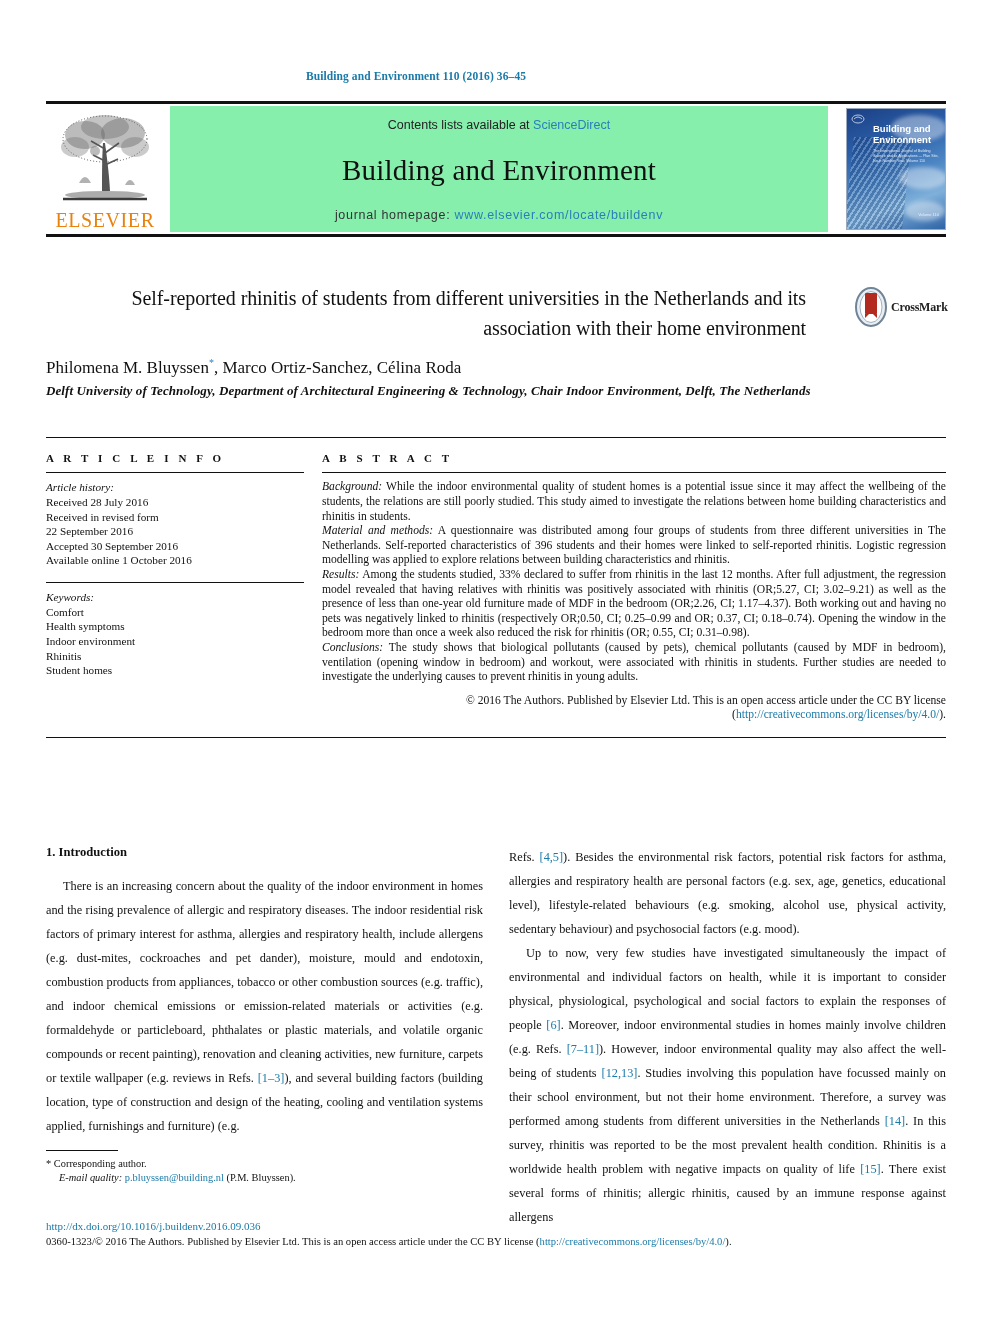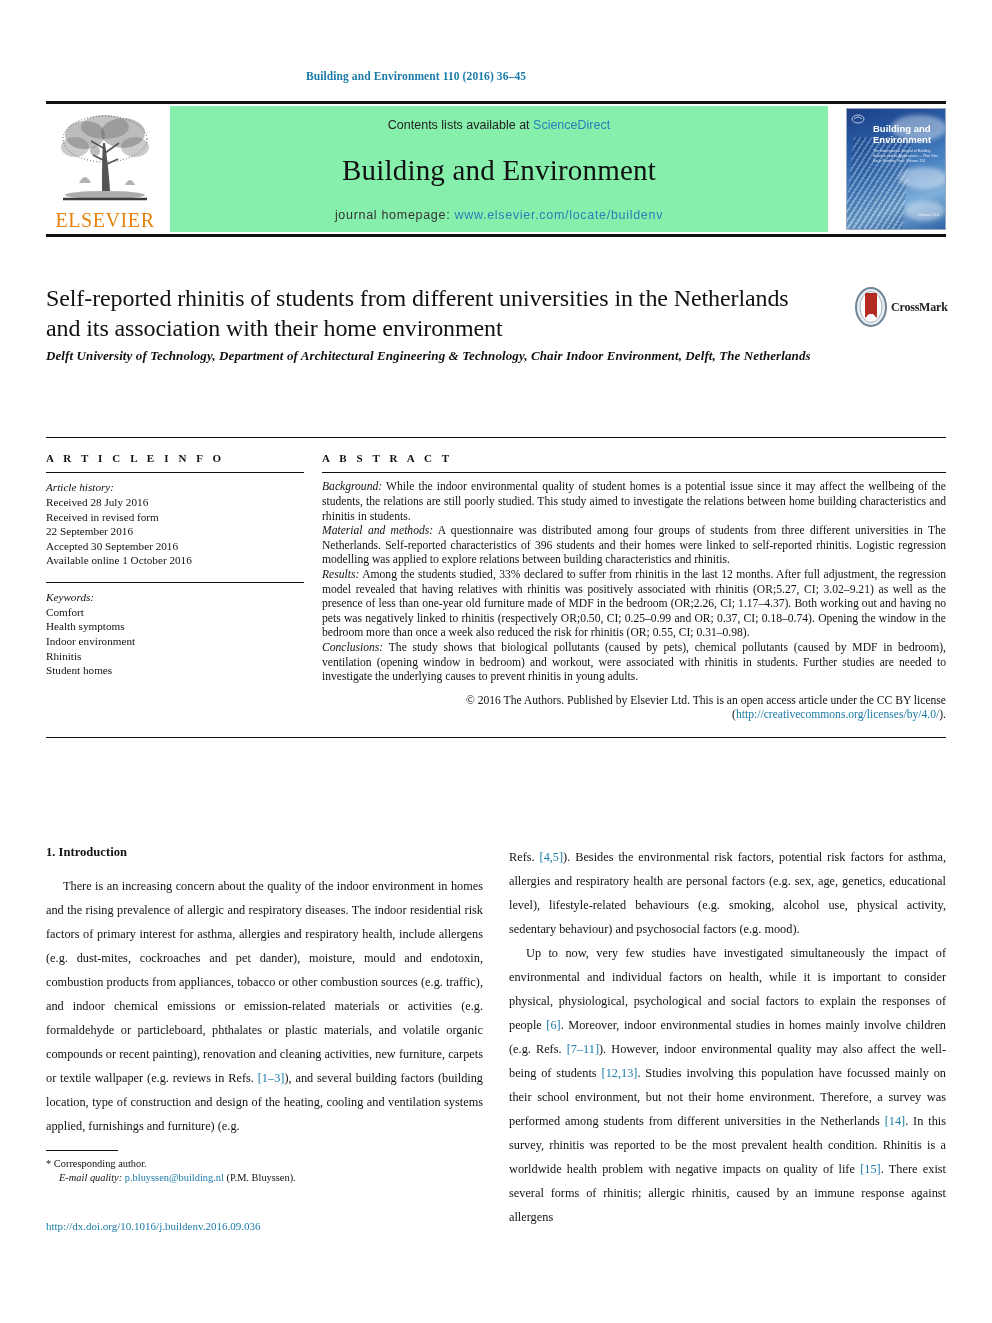--- a/index.html
+++ b/index.html
@@ -77,22 +77,23 @@
     transform:skewX(-6deg);
   }
   .cover-issue { position:absolute; right:6px; bottom:12px; font-size:4px; color:#e6eefa; font-family:"Liberation Sans",sans-serif;}
   .mast-rule-bottom { height:3px; background:#111; width:900px; margin-top:2px; }
 
   
   .title-area { position:absolute; left:46px; top:283px; width:900px; }
   .art-title {
     width:760px;
     font-family:"Liberation Serif", serif;
-    font-size:24px; line-height:30px; color:#111; font-weight:400;
+    font-size:20px; line-height:30px; color:#111; font-weight:400;
     letter-spacing:-.1px;
+    text-align:right;
   }
   .authors {
     margin-top:14px; width:770px;
     font-family:"Liberation Serif", serif;
     font-size:17px; color:#111; font-weight:400;
   }
   .authors sup { font-size:10px; color:#2a7fb8; vertical-align:super; }
   .affil {
     margin-top:5px; width:800px;
     font-family:"Liberation Serif", serif;
@@ -221,20 +222,23 @@
           <div class="cover-issue">Volume 110</div>
         </div>
       </div>
 
     </div>
     <div class="mast-rule-bottom"></div>
   </div>
 
   <div class="title-area">
     <div class="art-title">Self-reported rhinitis of students from different universities in the Netherlands and its association with their home environment</div>
+    <div class="authors">
+      <span>Philomena M. Bluyssen</span><sup>*</sup><span>, Marco Ortiz-Sanchez, Célina Roda</span>
+    </div>
     <div class="affil">Delft University of Technology, Department of Architectural Engineering &amp; Technology, Chair Indoor Environment, Delft, The Netherlands</div>
 
     <div class="crossmark">
       <svg class="cm-logo" viewBox="0 0 34 40">
         <ellipse cx="17" cy="20" rx="15" ry="19" fill="#e9eef3" stroke="#6f8496" stroke-width="2"></ellipse>
         <ellipse cx="17" cy="20" rx="11" ry="15.5" fill="#ffffff" stroke="#9fb0bf" stroke-width="1"></ellipse>
         <rect x="11" y="6" width="12" height="21" rx="1" fill="#b22a20"></rect>
         <path d="M11 27 L17 21 L23 27 L23 31 L17 25 L11 31 Z" fill="#b22a20"></path>
       </svg>
       <div class="cm-text">CrossMark</div>
@@ -303,15 +307,18 @@
   <div class="footnote">
     <div class="fn-rule"></div>
     <div class="fn-line">* Corresponding author.</div>
     <div class="fn-line fn-email">
       <span class="em">E-mail quality: </span><span class="lnk">p.bluyssen@building.nl</span><span> (P.M. Bluyssen).</span>
     </div>
   </div>
 
   <div class="bottom">
     <div class="doi">http://dx.doi.org/10.1016/j.buildenv.2016.09.036</div>
+    <div class="license">
+      <span>0360-1323/© 2016 The Authors. Published by Elsevier Ltd. This is an open access article under the CC BY license (</span><span class="lnk">http://creativecommons.org/licenses/by/4.0/</span><span>).</span>
+    </div>
   </div>
 
 </div>
 
 </body></html>

